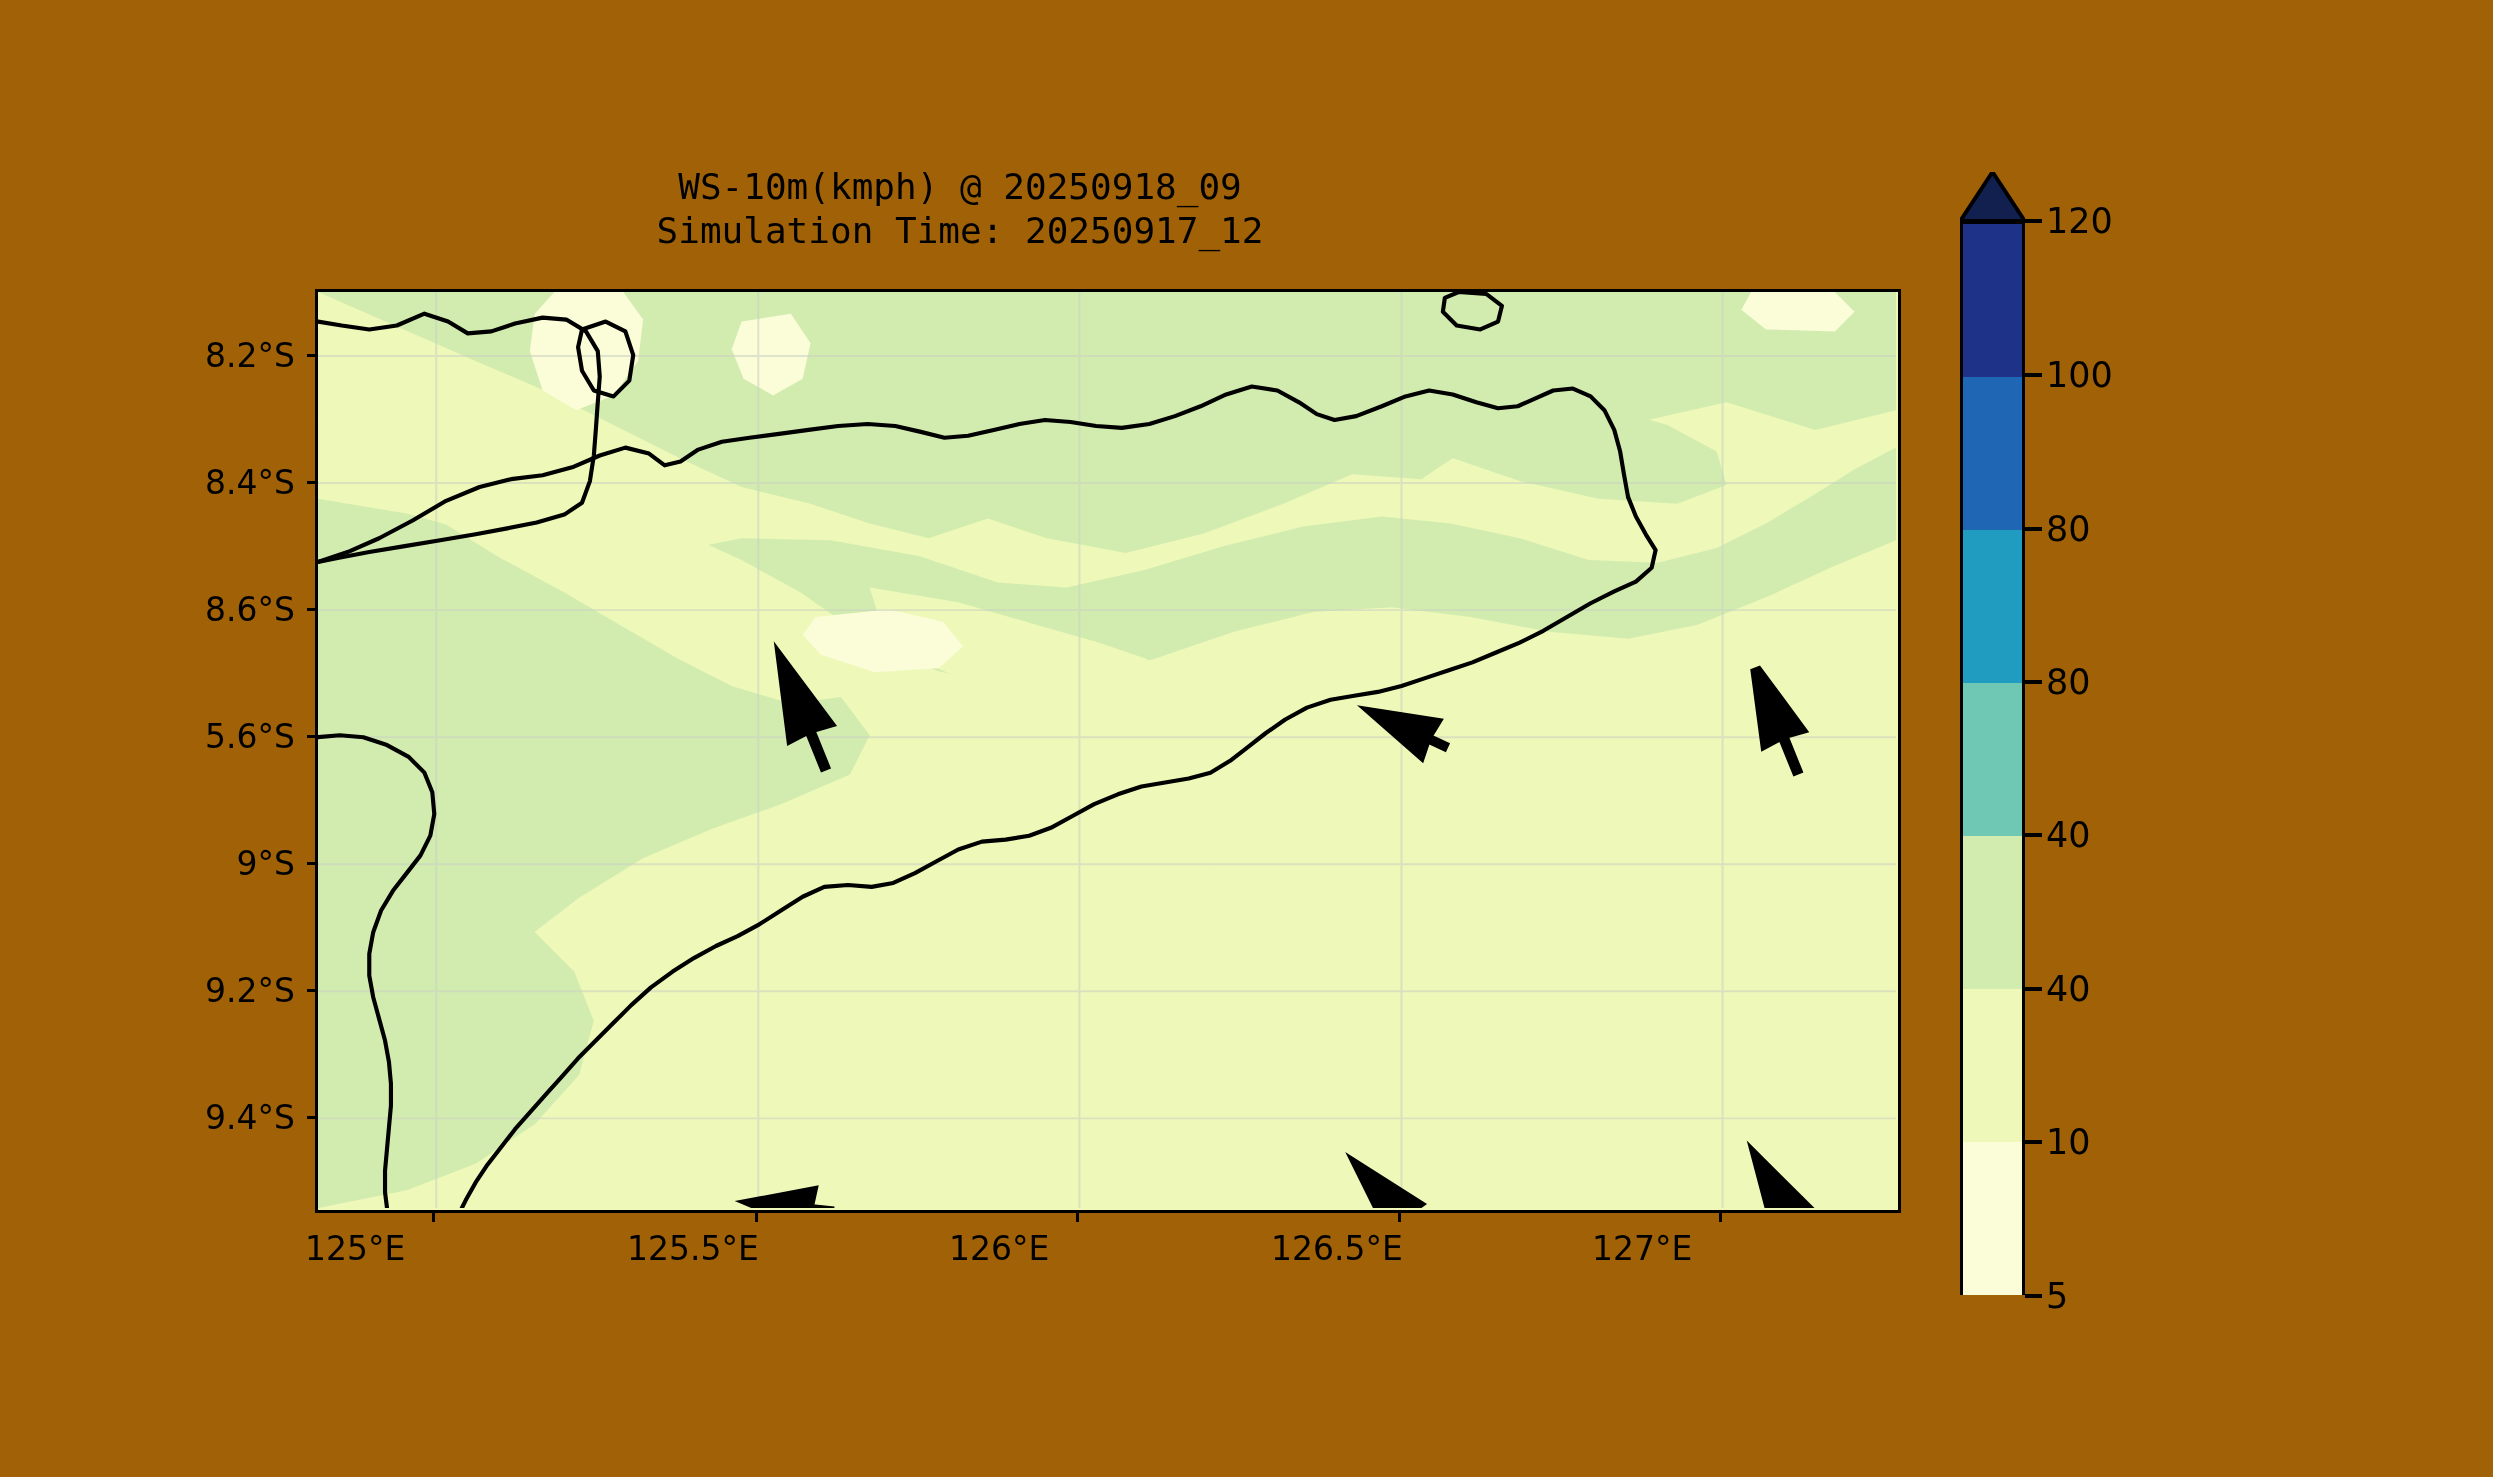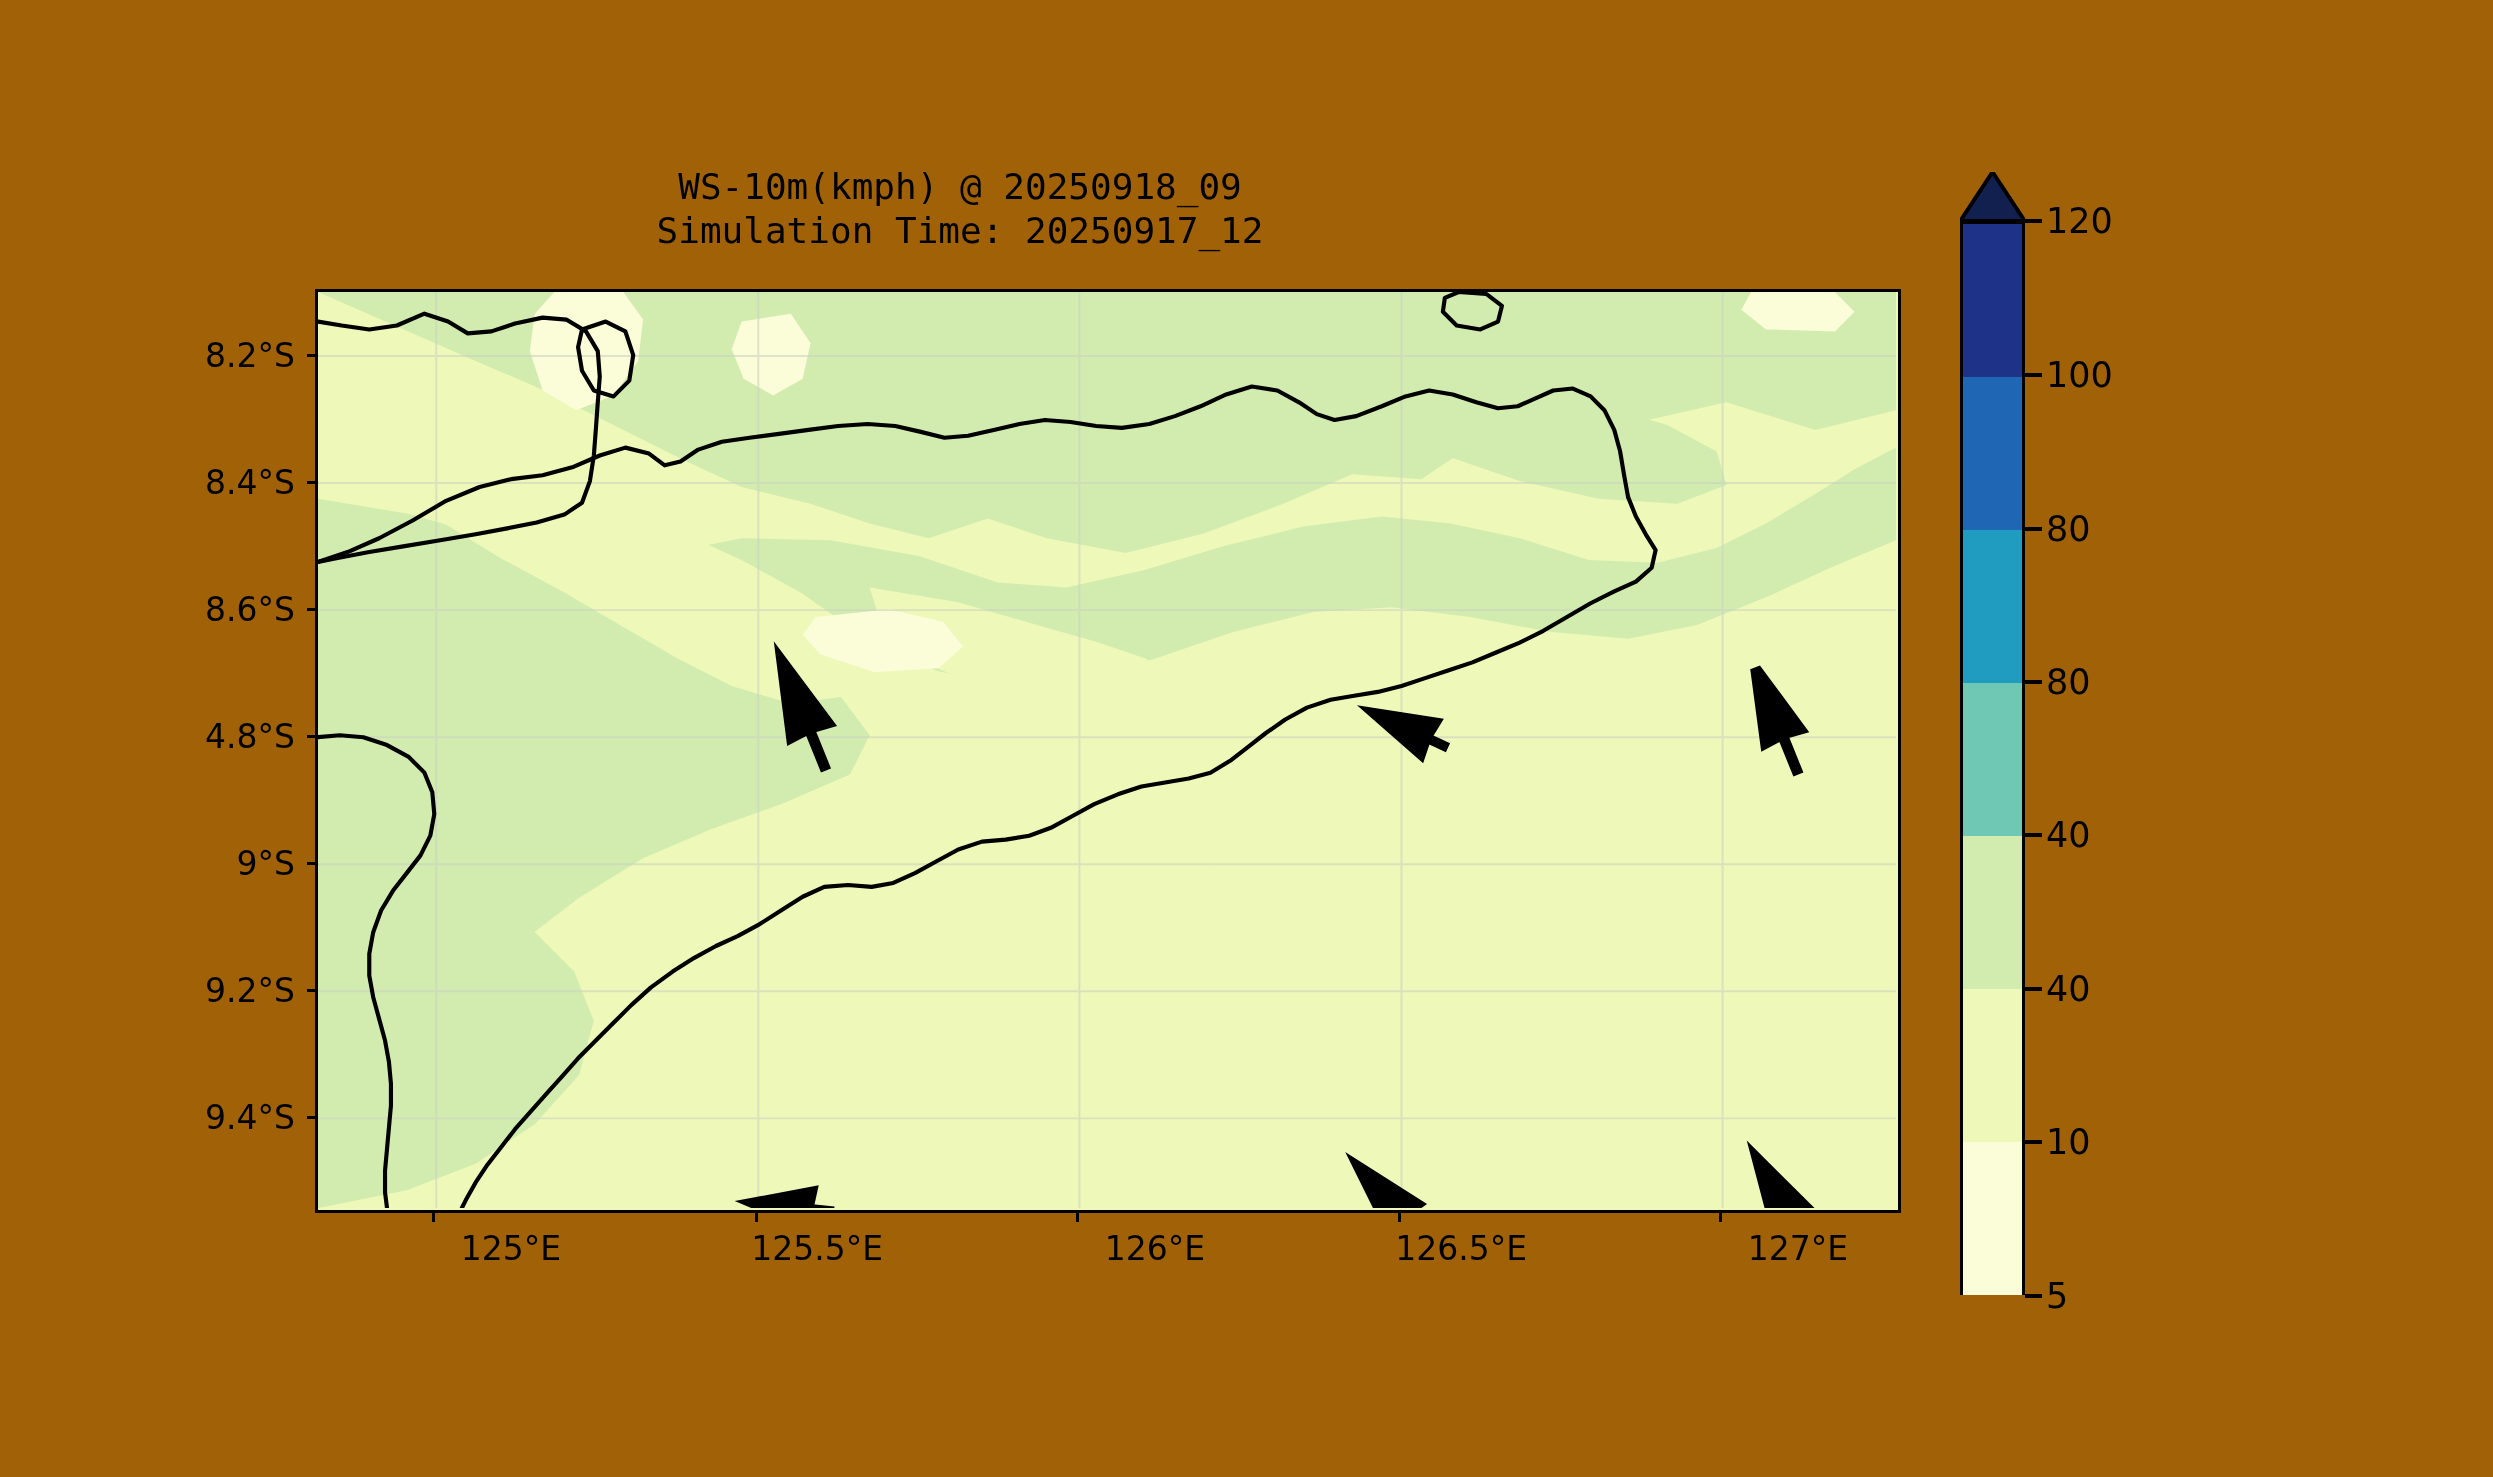--- a/index.html
+++ b/index.html
@@ -16,21 +16,21 @@
 
   
   #axes{
     position:absolute;left:315px;top:289px;width:1586px;height:924px;
     border:3.9px solid #000;box-sizing:border-box;overflow:hidden;background:#eef8b8;
   }
   #axes-inner{position:absolute;inset:0;overflow:hidden;}
   #fillsvg,#linesvg,#gridsvg,#quiversvg{position:absolute;left:0;top:0;}
   .ylab{position:absolute;text-align:right;width:236px;font-size:33px;color:#000;
         font-family:"DejaVu Sans",sans-serif;white-space:nowrap;}
-  .xlab{position:absolute;text-align:right;width:256px;font-size:33px;color:#000;
+  .xlab{position:absolute;text-align:left;width:256px;font-size:33px;color:#000;
         font-family:"DejaVu Sans",sans-serif;white-space:nowrap;}
   .ytickmark{position:absolute;width:10.8px;height:3px;background:#000;}
   .xtickmark{position:absolute;width:3px;height:10.8px;background:#000;}
 
   
   #cbar-wrap{position:absolute;left:1960px;top:172px;width:296px;height:1157px;}
   #cbar-arrow{position:absolute;left:0px;top:0px;width:65px;height:49px;}
   #cbar-body{
     position:absolute;left:0px;top:49px;width:65px;height:1074px;
     border:3.9px solid #000;box-sizing:border-box;
@@ -202,21 +202,21 @@
           </g>
         </g>
       </svg>
     </div>
   </div>
 
   <div>
     <div class="ylab" style="left:59px;top:336px;">8.2°S</div>
     <div class="ylab" style="left:59px;top:463px;">8.4°S</div>
     <div class="ylab" style="left:59px;top:590px;">8.6°S</div>
-    <div class="ylab" style="left:59px;top:717px;">4.8°S</div>
+    <div class="ylab" style="left:59px;top:717px;">5.6°S</div>
     <div class="ylab" style="left:59px;top:844px;">9°S</div>
     <div class="ylab" style="left:59px;top:971px;">9.2°S</div>
     <div class="ylab" style="left:59px;top:1098px;">9.4°S</div>
 
     <div class="ytickmark" style="left:307px;top:354px;"></div>
     <div class="ytickmark" style="left:307px;top:481px;"></div>
     <div class="ytickmark" style="left:307px;top:608px;"></div>
     <div class="ytickmark" style="left:307px;top:735px;"></div>
     <div class="ytickmark" style="left:307px;top:862px;"></div>
     <div class="ytickmark" style="left:307px;top:989px;"></div>

